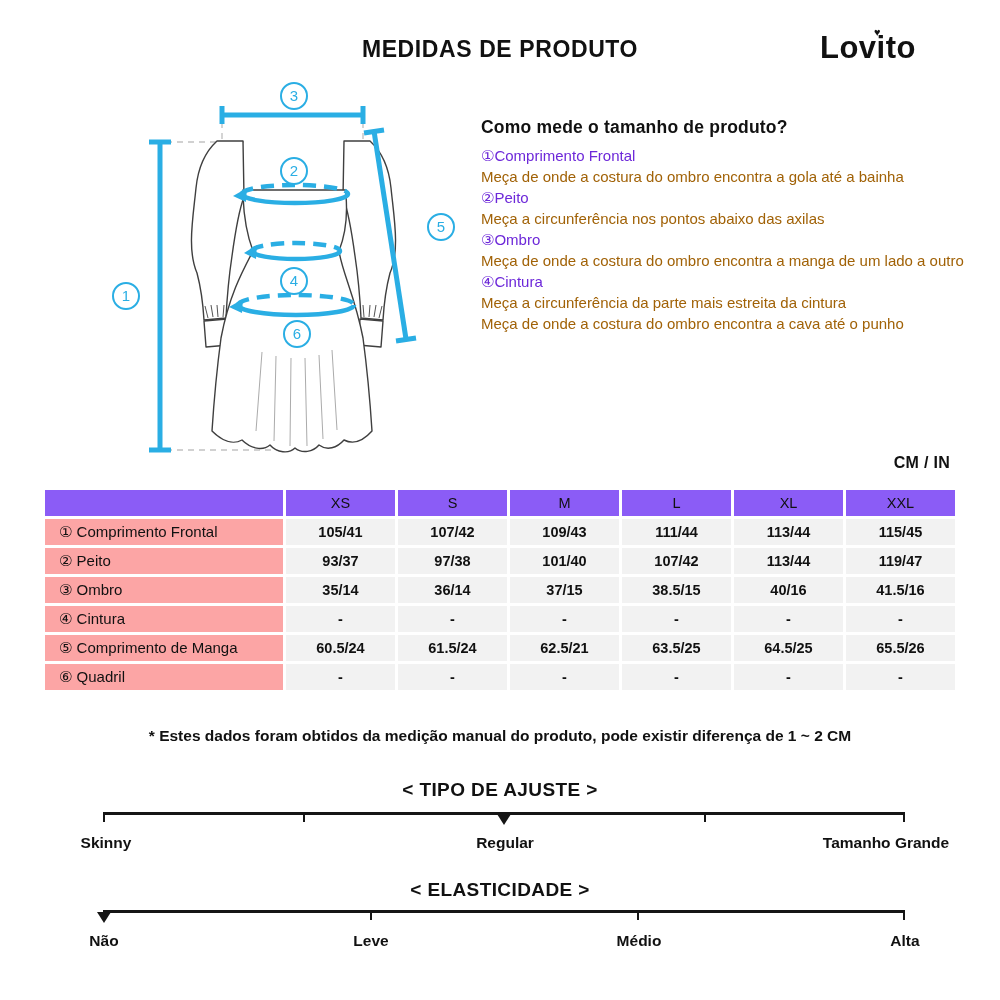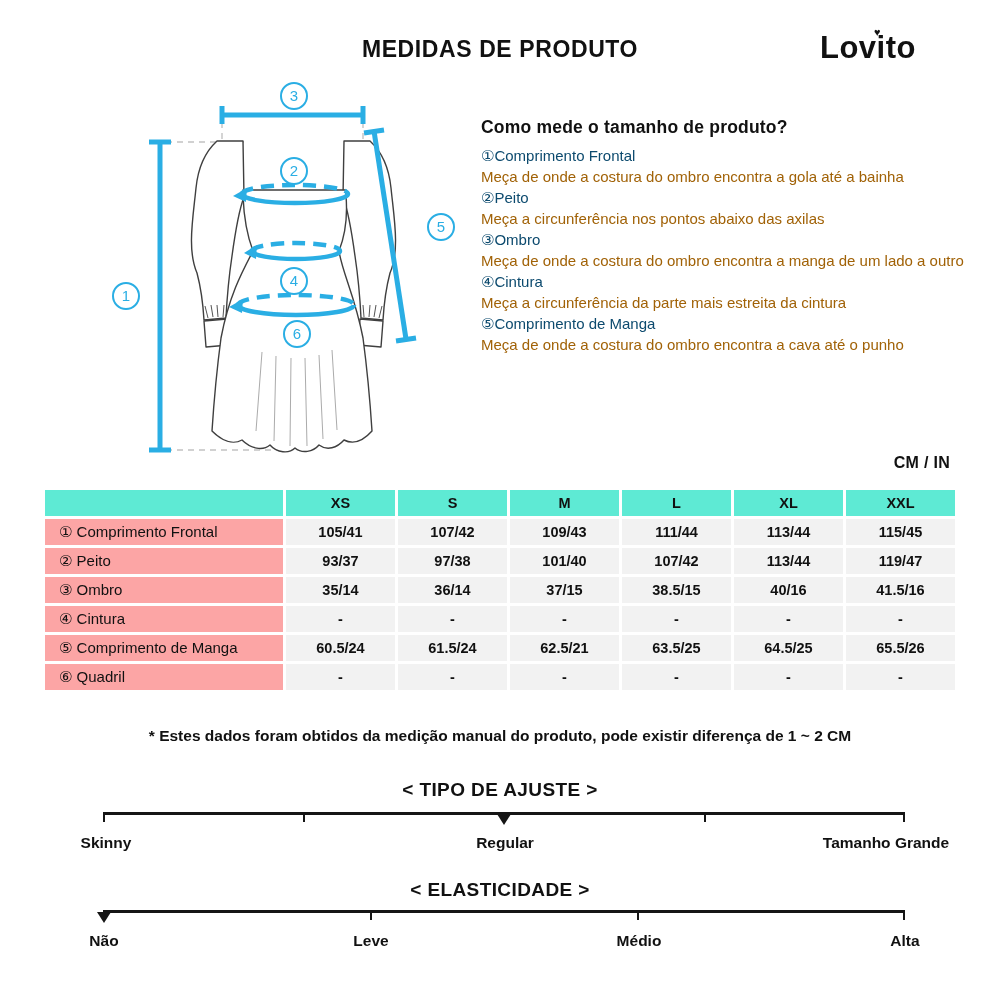--- a/index.html
+++ b/index.html
@@ -10,28 +10,28 @@
   .abs{position:absolute;}
 
   
   #page-title{top:36px;left:0;width:1000px;text-align:center;font-size:23px;font-weight:700;letter-spacing:.6px;}
   #brand{top:30px;left:820px;font-size:31px;font-weight:700;letter-spacing:.5px;}
   #brand .heart{position:absolute;left:54px;top:-4px;font-size:11px;}
 
   
   #guide{left:481px;top:117px;width:514px;}
   .g-h{font-size:17.5px;font-weight:700;letter-spacing:.2px;margin-bottom:7px;}
-  .g-label{font-size:15px;line-height:21px;color:#0c4a6e;}
+  .g-label{font-size:15px;line-height:21px;color:#6d28d9;}
   .g-desc{font-size:15px;line-height:21px;color:#a16207;}
 
   
   #units{top:454px;left:750px;width:200px;text-align:right;font-size:16px;font-weight:700;letter-spacing:.3px;}
   #size-table{position:absolute;left:42px;top:487px;width:916px;border-collapse:separate;border-spacing:3px 3px;}
   #size-table th,#size-table td{height:26px;text-align:center;font-size:14.5px;padding:0;}
-  #size-table th{background:#5eead4;font-weight:700;}
+  #size-table th{background:#8b5cf6;font-weight:400;}
   #size-table th.corner{width:238px;}
   #size-table td.rl{background:#fca5a5;text-align:left;padding-left:14px;font-weight:400;font-size:15px;}
   #size-table td.val{background:#f2f2f2;font-weight:700;}
 
   #footnote{top:727px;left:0;width:1000px;text-align:center;font-size:15.5px;font-weight:700;}
 
   
   .scale-title{left:0;width:1000px;text-align:center;font-size:19px;font-weight:700;letter-spacing:.4px;}
   .scale-line{left:103px;width:802px;height:3px;background:#151515;}
   .tick{width:2px;height:10px;background:#151515;}
@@ -150,21 +150,20 @@
   </div>
   <div>
     <div class="g-label">③Ombro</div>
     <div class="g-desc">Meça de onde a costura do ombro encontra a manga de um lado a outro</div>
   </div>
   <div>
     <div class="g-label">④Cintura</div>
     <div class="g-desc">Meça a circunferência da parte mais estreita da cintura</div>
   </div>
   <div>
-    <div class="g-label">⑤Comprimento de Manga</div>
     <div class="g-desc">Meça de onde a costura do ombro encontra a cava até o punho</div>
   </div>
 </div>
 
 <div class="abs" id="units">CM / IN</div>
 
 <table id="size-table">
   <thead>
     <tr>
       <th class="corner"></th>

